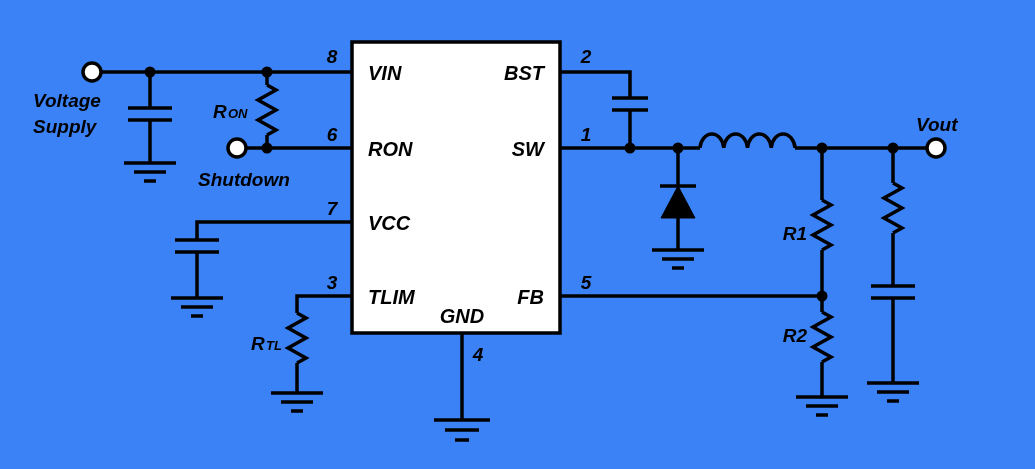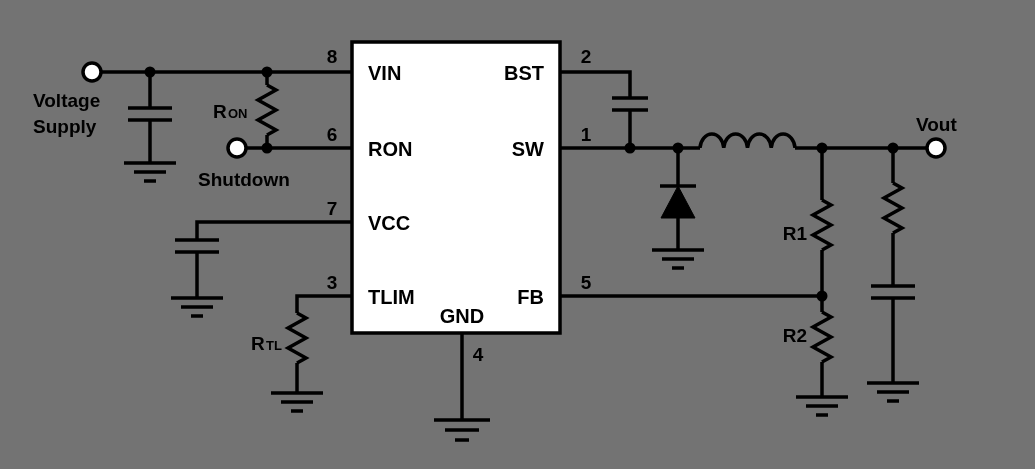--- a/index.html
+++ b/index.html
@@ -1,16 +1,16 @@
 <!DOCTYPE html>
 <html><head>
 <meta charset="utf-8">
 <style>
   html, body { margin: 0; padding: 0; background: #ffffff; }
-  .stage { width: 1035px; height: 469px; position: relative; background: #737373; }
+  .stage { width: 1035px; height: 469px; position: relative; background: #3b82f6; font-style: italic; }
   svg { display: block; }
   .wire { stroke: #000; stroke-width: 3.5; fill: none; stroke-linejoin: miter; }
   .dot { fill: #000; stroke: none; }
   .terminal { fill: #fff; stroke: #000; stroke-width: 3.5; }
   .icbox { fill: #fff; stroke: #000; stroke-width: 3.5; }
   .tri { fill: #000; stroke: #000; stroke-width: 1; }
   text { font-family: "Liberation Sans", sans-serif; font-weight: 700; fill: #000; }
   .lbl { font-size: 19px; }
   .pin { font-size: 20px; }
   .num { font-size: 19px; }

